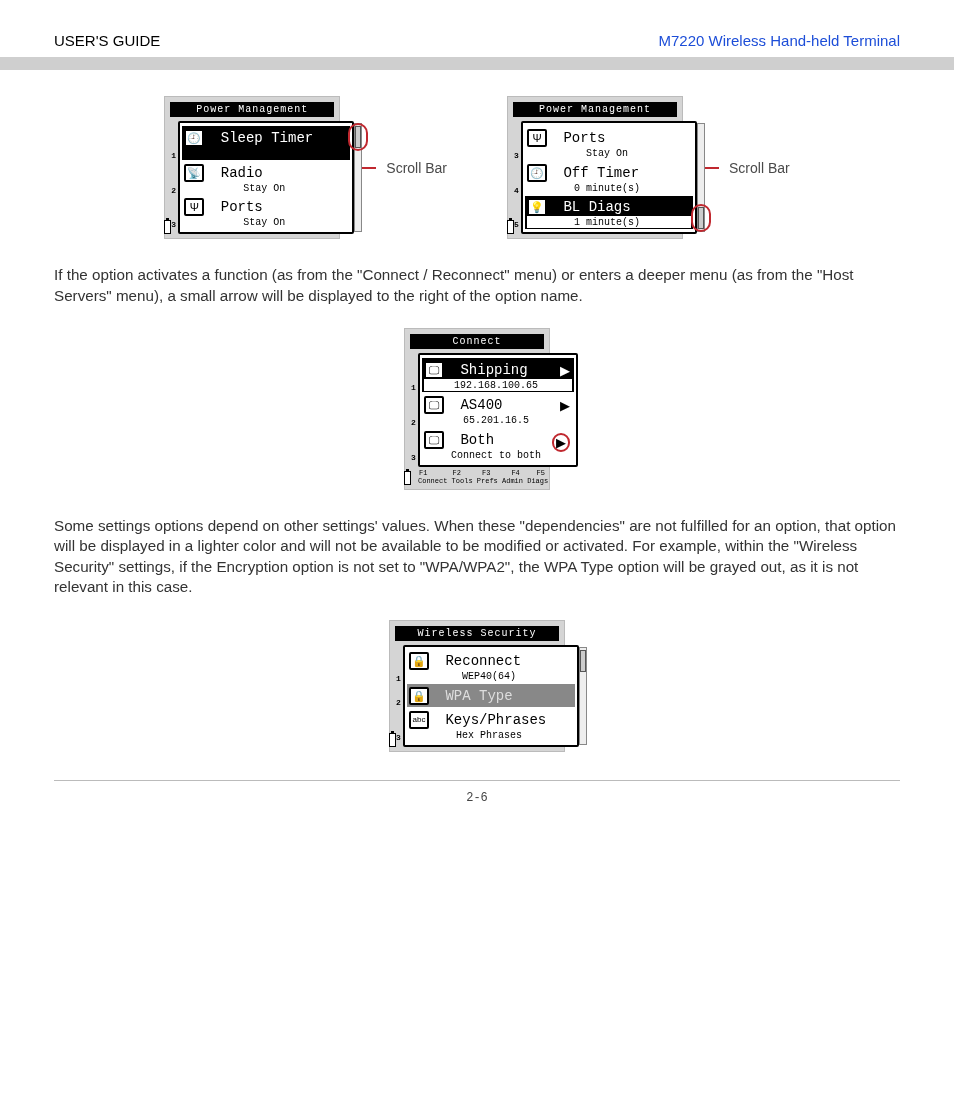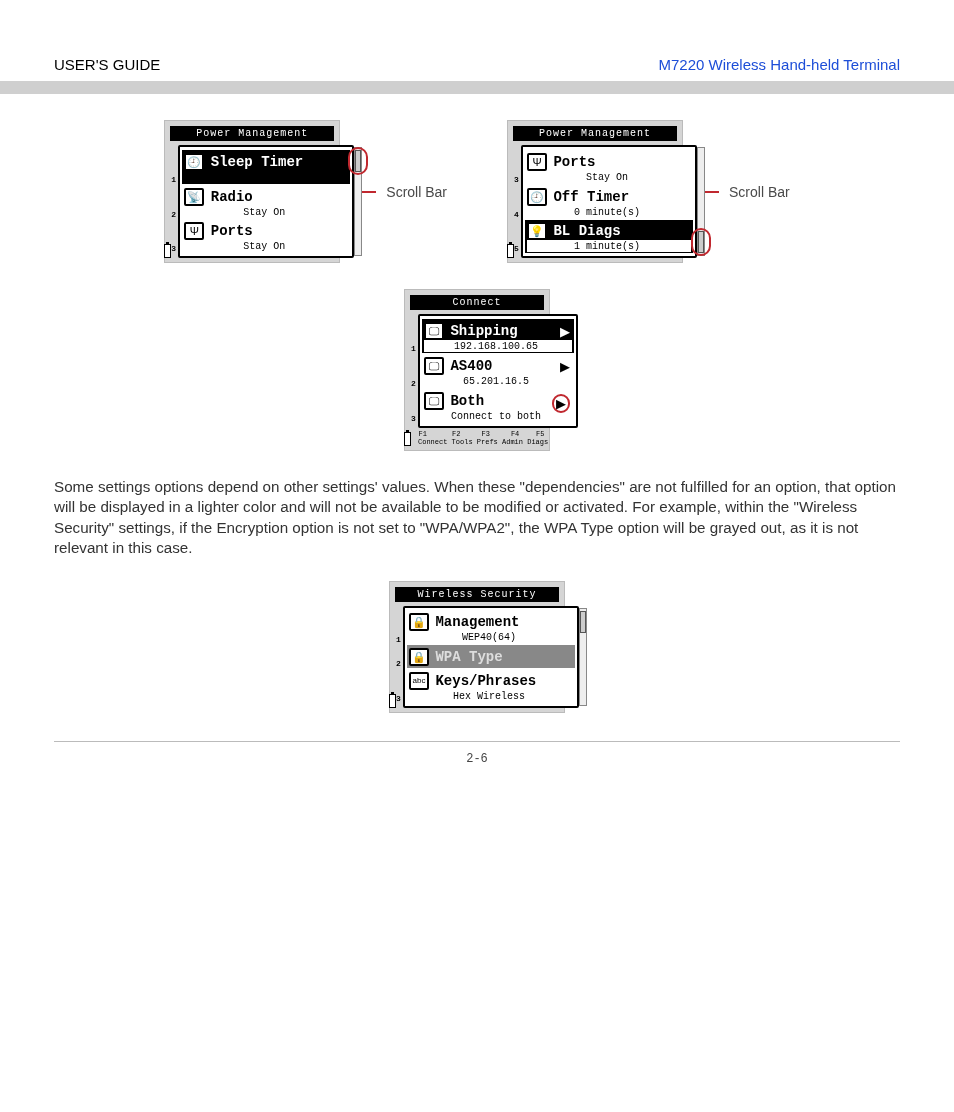--- a/index.html
+++ b/index.html
@@ -1,47 +1,47 @@
 <!DOCTYPE html>
 <html><head>
 <meta charset="utf-8">
 <style>
 *{box-sizing:border-box;margin:0;padding:0}
 body{font-family:Helvetica,Arial,sans-serif;background:#fff;width:954px;margin:0 auto;padding:0 0 30px 0}
-.head{display:flex;justify-content:space-between;padding:56px 54px 8px;font-size:15px}
+.head{display:flex;justify-content:space-between;padding:32px 54px 8px;font-size:15px}
 .head-right{color:#1d4ed8}
 .bar{height:13px;background:#cfcfcf;margin:0 0 26px 0}
 .content{padding:0 54px}
 p{font-size:15.2px;line-height:1.35;color:#333;margin:22px 0}
 .row{display:flex;justify-content:center;gap:60px;margin:10px 0 26px}
 .row.single{justify-content:center}
 .terminal-wrap{display:flex;align-items:center;gap:10px;position:relative}
 .terminal{background:#d5d5d5;width:176px;padding:4px;border:1px solid #bbb;position:relative}
 .term-title{background:#000;color:#fff;font-family:'Courier New',monospace;font-size:10px;text-align:center;padding:2px 0;margin:1px 1px 4px 1px;letter-spacing:1px}
 .term-body{background:#fff;border:2px solid #000;border-radius:2px;padding:2px;width:176px;margin-left:9px;position:relative}
 .term-row{position:relative;padding:2px 2px 1px 2px;margin:1px 0}
 .term-row.sel{background:#000}
 .term-row.sel .tlabel{color:#fff}
 .term-row.sel .ticon{background:#fff;border-color:#000}
 .term-row.disabled .tlabel{color:#888}
 .ticon{display:inline-block;width:20px;height:18px;border:2px solid #000;background:#fff;vertical-align:middle;border-radius:2px;font-size:11px;text-align:center;line-height:14px}
-.tlabel{font-family:'Courier New',monospace;font-weight:700;font-size:14px;margin-left:2px;vertical-align:middle}
+.tlabel{font-family:'Courier New',monospace;font-weight:400;font-size:14px;margin-left:12px;vertical-align:middle}
 .tval{display:block;font-family:'Courier New',monospace;font-size:10px;text-align:center;padding:1px 4px 0 0;color:#000}
 .tnum{position:absolute;left:-11px;bottom:0;font-family:'Courier New',monospace;font-size:8px;font-weight:700}
 .arrow{position:absolute;right:4px;top:5px;font-size:13px;color:#000}
 .arrow.sel{color:#fff}
 .arrow.circled{border:2px solid #c0282f;border-radius:10px;padding:0 2px}
 .scroll-track{position:absolute;right:-10px;top:0;bottom:0;width:8px;background:#eee;border:1px solid #888}
 .scroll-thumb{position:absolute;width:100%;height:22px;background:#ccc;border:1px solid #555}
 .scroll-circle{border:2px solid #c0282f;border-radius:10px;position:absolute;width:20px;height:28px}
 .callout-line{height:2px;background:#c0282f;width:26px}
 .callout-text{font-size:14px;color:#4a4a4a}
 .battery{position:absolute;left:-1px;bottom:4px;width:7px;height:14px;border:1px solid #000;background:#fff}
 .battery::before{content:'';position:absolute;top:-3px;left:1px;width:3px;height:2px;background:#000}
-.softkeys{font-family:'Courier New',monospace;font-size:7px;text-align:center;margin-top:2px;margin-left:9px;letter-spacing:0}
+.softkeys{font-family:'Courier New',monospace;font-size:7px;text-align:right;margin-top:2px;margin-left:9px;letter-spacing:0}
 .hr{border:none;border-top:1px solid #bbb;margin:28px 54px 0}
 .pnum{text-align:center;font-family:'Courier New',monospace;font-size:12px;color:#444;margin-top:10px}
 </style>
 </head>
 <body>
 
 <div class="head">
   <span>USER'S GUIDE</span>
   <span class="head-right">M7220 Wireless Hand-held Terminal</span>
 </div>
@@ -111,20 +111,21 @@
           </div>
           <div class="scroll-circle" style="right:-16px;bottom:0"></div>
         </div>
         <div class="battery"></div>
       </div>
       <div class="callout-line"></div>
       <span class="callout-text">Scroll Bar</span>
     </div>
   </div>
 
+  <p>If the option activates a function (as from the "Connect / Reconnect" menu) or enters a deeper menu (as from the "Host Servers" menu), a small arrow will be displayed to the right of the option name.</p>
 
   <div class="row single">
     <div class="terminal" style="width:146px">
       <div class="term-title">Connect</div>
       <div class="term-body" style="width:160px">
         <div class="term-row sel">
           <span class="tnum">1</span>
           <span class="ticon">🖵</span>
           <span class="tlabel">Shipping</span>
           <span class="arrow sel">▶</span>
@@ -153,34 +154,34 @@
 
   <p>Some settings options depend on other settings' values.  When these "dependencies" are not fulfilled for an option, that option will be displayed in a lighter color and will not be available to be modified or activated.  For example, within the "Wireless Security" settings, if the Encryption option is not set to "WPA/WPA2", the WPA Type option will be grayed out, as it is not relevant in this case.</p>
 
   <div class="row single">
     <div class="terminal">
       <div class="term-title">Wireless Security</div>
       <div class="term-body">
         <div class="term-row">
           <span class="tnum">1</span>
           <span class="ticon">🔒</span>
-          <span class="tlabel">Management</span>
+          <span class="tlabel">Reconnect</span>
           <span class="tval">WEP40(64)</span>
         </div>
         <div class="term-row disabled" style="background:#888">
           <span class="tnum">2</span>
           <span class="ticon">🔒</span>
           <span class="tlabel" style="color:#ddd">WPA Type</span>
           <span class="tval"></span>
         </div>
         <div class="term-row">
           <span class="tnum">3</span>
           <span class="ticon" style="font-size:8px">abc</span>
           <span class="tlabel">Keys/Phrases</span>
-          <span class="tval">Hex Wireless</span>
+          <span class="tval">Hex Phrases</span>
         </div>
         <div class="scroll-track">
           <div class="scroll-thumb" style="top:2px"></div>
         </div>
       </div>
       <div class="battery"></div>
     </div>
   </div>
 
 </div>

